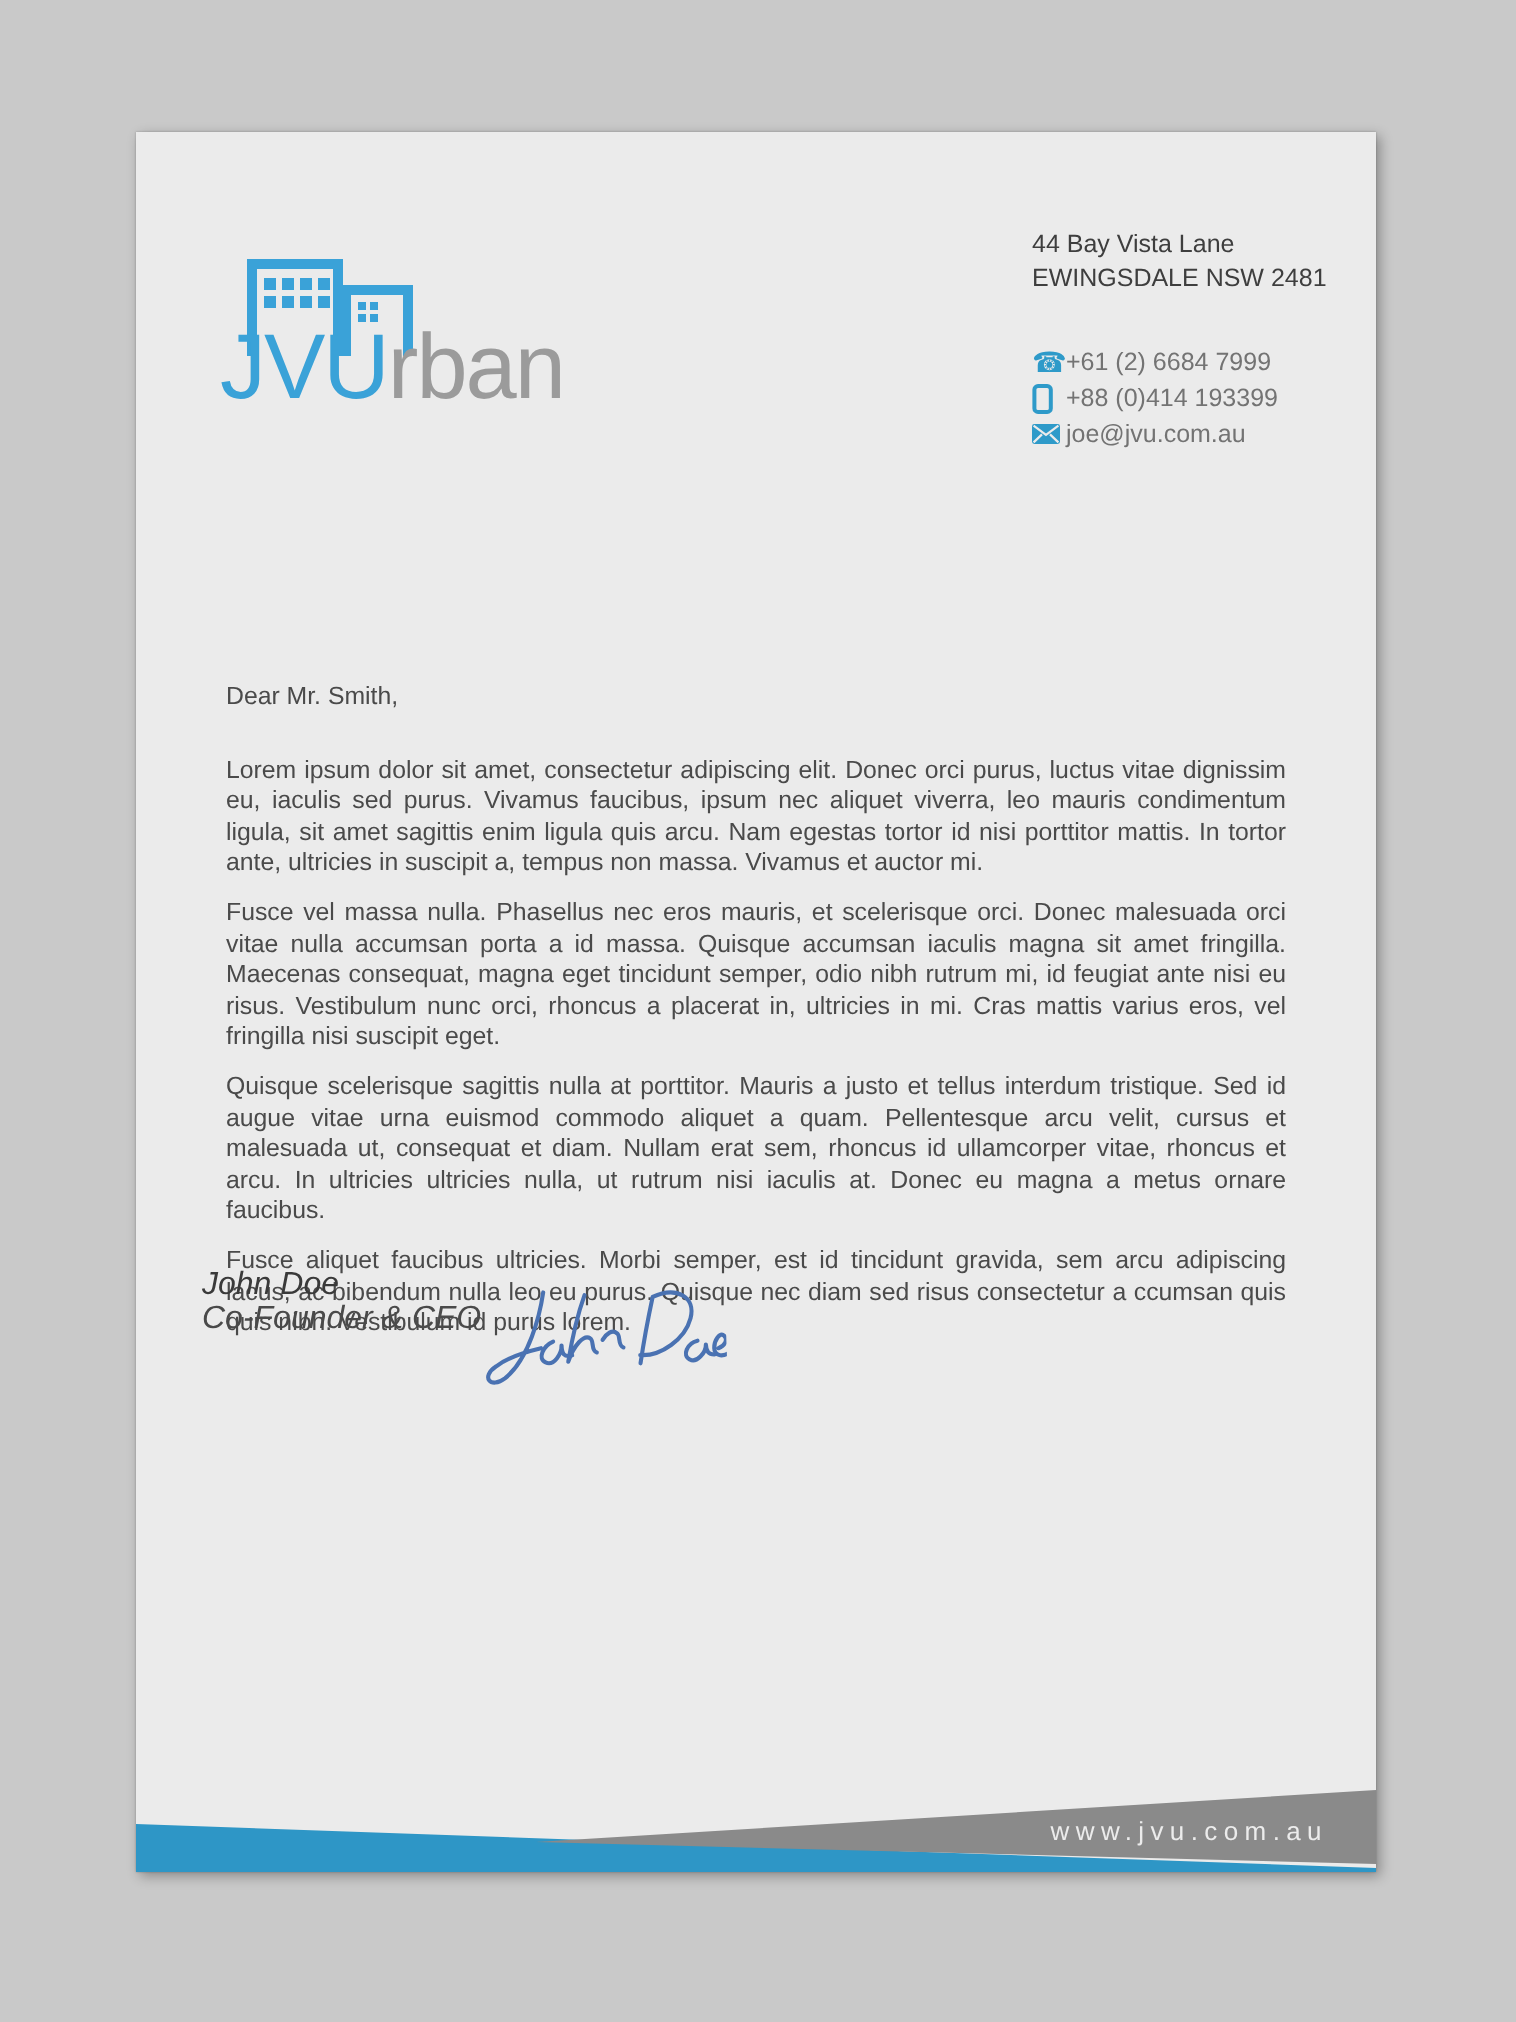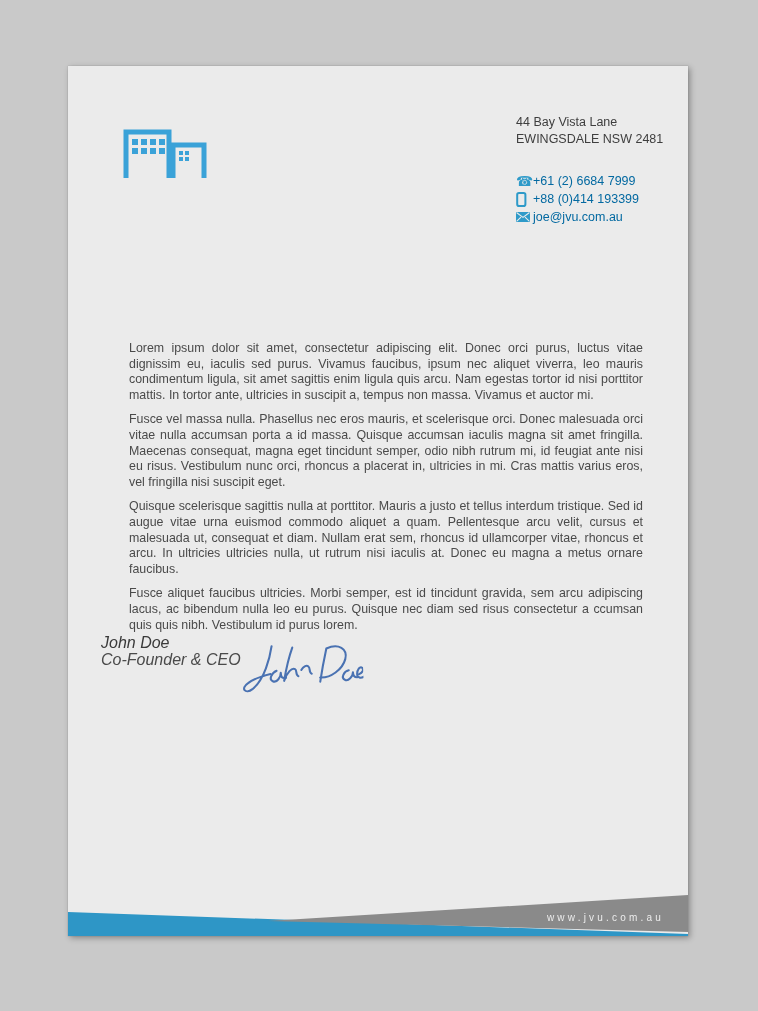--- a/index.html
+++ b/index.html
@@ -23,39 +23,39 @@
     white-space:nowrap;
   }
   .logo-text .lt-blue{color:#3aa2d8;}
   .logo-text .lt-gray{color:#9b9b9b;}
   
   .contact{position:absolute;left:448px;top:48px;color:#3e3e3e;font-size:12.5px;}
   .contact .addr{line-height:17px;margin-bottom:24px;}
   .contact .crow{display:flex;align-items:center;height:18px;}
   .contact .cicon{width:17px;display:inline-flex;justify-content:flex-start;align-items:center;color:#2e9ac9;}
   .contact .cicon svg{display:block;}
-  .contact .ctext{color:#0369a1;}
+  .contact .ctext{color:#737373;}
   .phone-glyph{font-size:14px;line-height:1;color:#2e9ac9;}
   
   .letter{
     position:absolute;left:45px;right:45px;top:275px;
     color:#4a4a4a;font-size:12.4px;line-height:15.6px;text-align:justify;
   }
   .letter .salutation{margin:0 0 21px 0;text-align:left;}
-  .letter p{margin:0 0 9px 16px;}
+  .letter p{margin:0 0 9px 0;}
   
   .signoff{position:absolute;left:33px;top:569px;font-size:16px;line-height:16px;font-style:italic;}
   .signoff .name{color:#3a3a3a;}
   .signoff .title{color:#4a4a4a;margin-top:1px;text-align:right;}
   .signature-svg{position:absolute;left:128px;top:4px;width:134px;height:54px;transform:rotate(-2deg);}
   
   .footer-shapes{position:absolute;left:0;bottom:0;width:620px;height:56px;display:block;}
   .footer-url{
     position:absolute;right:24px;bottom:13px;
-    color:#ececec;font-size:10px;letter-spacing:3.2px;
+    color:#ececec;font-size:13px;letter-spacing:3.2px;
   }
 </style>
 </head>
 <body>
 
 <div class="page">
 
   <svg class="logo-icon" viewBox="0 0 98 50" aria-hidden="true">
     <g stroke="#3aa2d8" stroke-width="5" fill="none">
       <path d="M4,50 L4,4 L47,4 L47,50"></path>
@@ -69,20 +69,23 @@
       <rect x="10" y="20" width="6" height="6"></rect>
         <rect x="19" y="20" width="6" height="6"></rect>
         <rect x="28" y="20" width="6" height="6"></rect>
         <rect x="37" y="20" width="6" height="6"></rect>
       <rect x="57" y="23" width="4" height="4"></rect>
         <rect x="63" y="23" width="4" height="4"></rect>
       <rect x="57" y="29" width="4" height="4"></rect>
         <rect x="63" y="29" width="4" height="4"></rect>
     </g>
   </svg>
+  <div class="logo-text">
+    <span class="lt-blue">JVU</span><span class="lt-gray">rban</span>
+  </div>
 
   <div class="contact">
     <div class="addr">
       <div>44 Bay Vista Lane</div>
       <div>EWINGSDALE NSW 2481</div>
     </div>
     <div class="crow">
       <span class="cicon">
           <span class="phone-glyph">☎</span>
         </span>
@@ -101,20 +104,21 @@
         <svg width="14" height="10" viewBox="0 0 14 10">
             <rect x="0" y="0" width="14" height="10" rx="1.2" fill="#2e9ac9"></rect>
             <path d="M0.8,0.8 L7,5.4 L13.2,0.8 M0.8,9.2 L5,5.2 M13.2,9.2 L9,5.2" stroke="#ebebeb" stroke-width="1.1" fill="none"></path>
           </svg>
       </span>
       <span class="ctext">joe@jvu.com.au</span>
     </div>
   </div>
 
   <div class="letter">
+    <div class="salutation">Dear Mr. Smith,</div>
     <p>Lorem ipsum dolor sit amet, consectetur adipiscing elit. Donec orci purus, luctus vitae dignissim eu, iaculis sed purus. Vivamus faucibus, ipsum nec aliquet viverra, leo mauris condimentum ligula, sit amet sagittis enim ligula quis arcu. Nam egestas tortor id nisi porttitor mattis. In tortor ante, ultricies in suscipit a, tempus non massa. Vivamus et auctor mi.</p>
     <p>Fusce vel massa nulla. Phasellus nec eros mauris, et scelerisque orci. Donec malesuada orci vitae nulla accumsan porta a id massa. Quisque accumsan iaculis magna sit amet fringilla. Maecenas consequat, magna eget tincidunt semper, odio nibh rutrum mi, id feugiat ante nisi eu risus. Vestibulum nunc orci, rhoncus a placerat in, ultricies in mi. Cras mattis varius eros, vel fringilla nisi suscipit eget.</p>
     <p>Quisque scelerisque sagittis nulla at porttitor. Mauris a justo et tellus interdum tristique. Sed id augue vitae urna euismod commodo aliquet a quam. Pellentesque arcu velit, cursus et malesuada ut, consequat et diam. Nullam erat sem, rhoncus id ullamcorper vitae, rhoncus et arcu. In ultricies ultricies nulla, ut rutrum nisi iaculis at. Donec eu magna a metus ornare faucibus.</p>
     <p>Fusce aliquet faucibus ultricies. Morbi semper, est id tincidunt gravida, sem arcu adipiscing lacus, ac bibendum nulla leo eu purus. Quisque nec diam sed risus consectetur a ccumsan quis quis nibh. Vestibulum id purus lorem.</p>
   </div>
 
   <div class="signoff">
     <div class="name">John Doe</div>
     <div class="title">Co-Founder &amp; CEO</div>
     <svg class="signature-svg" viewBox="0 0 130 52" aria-label="John Doe">

